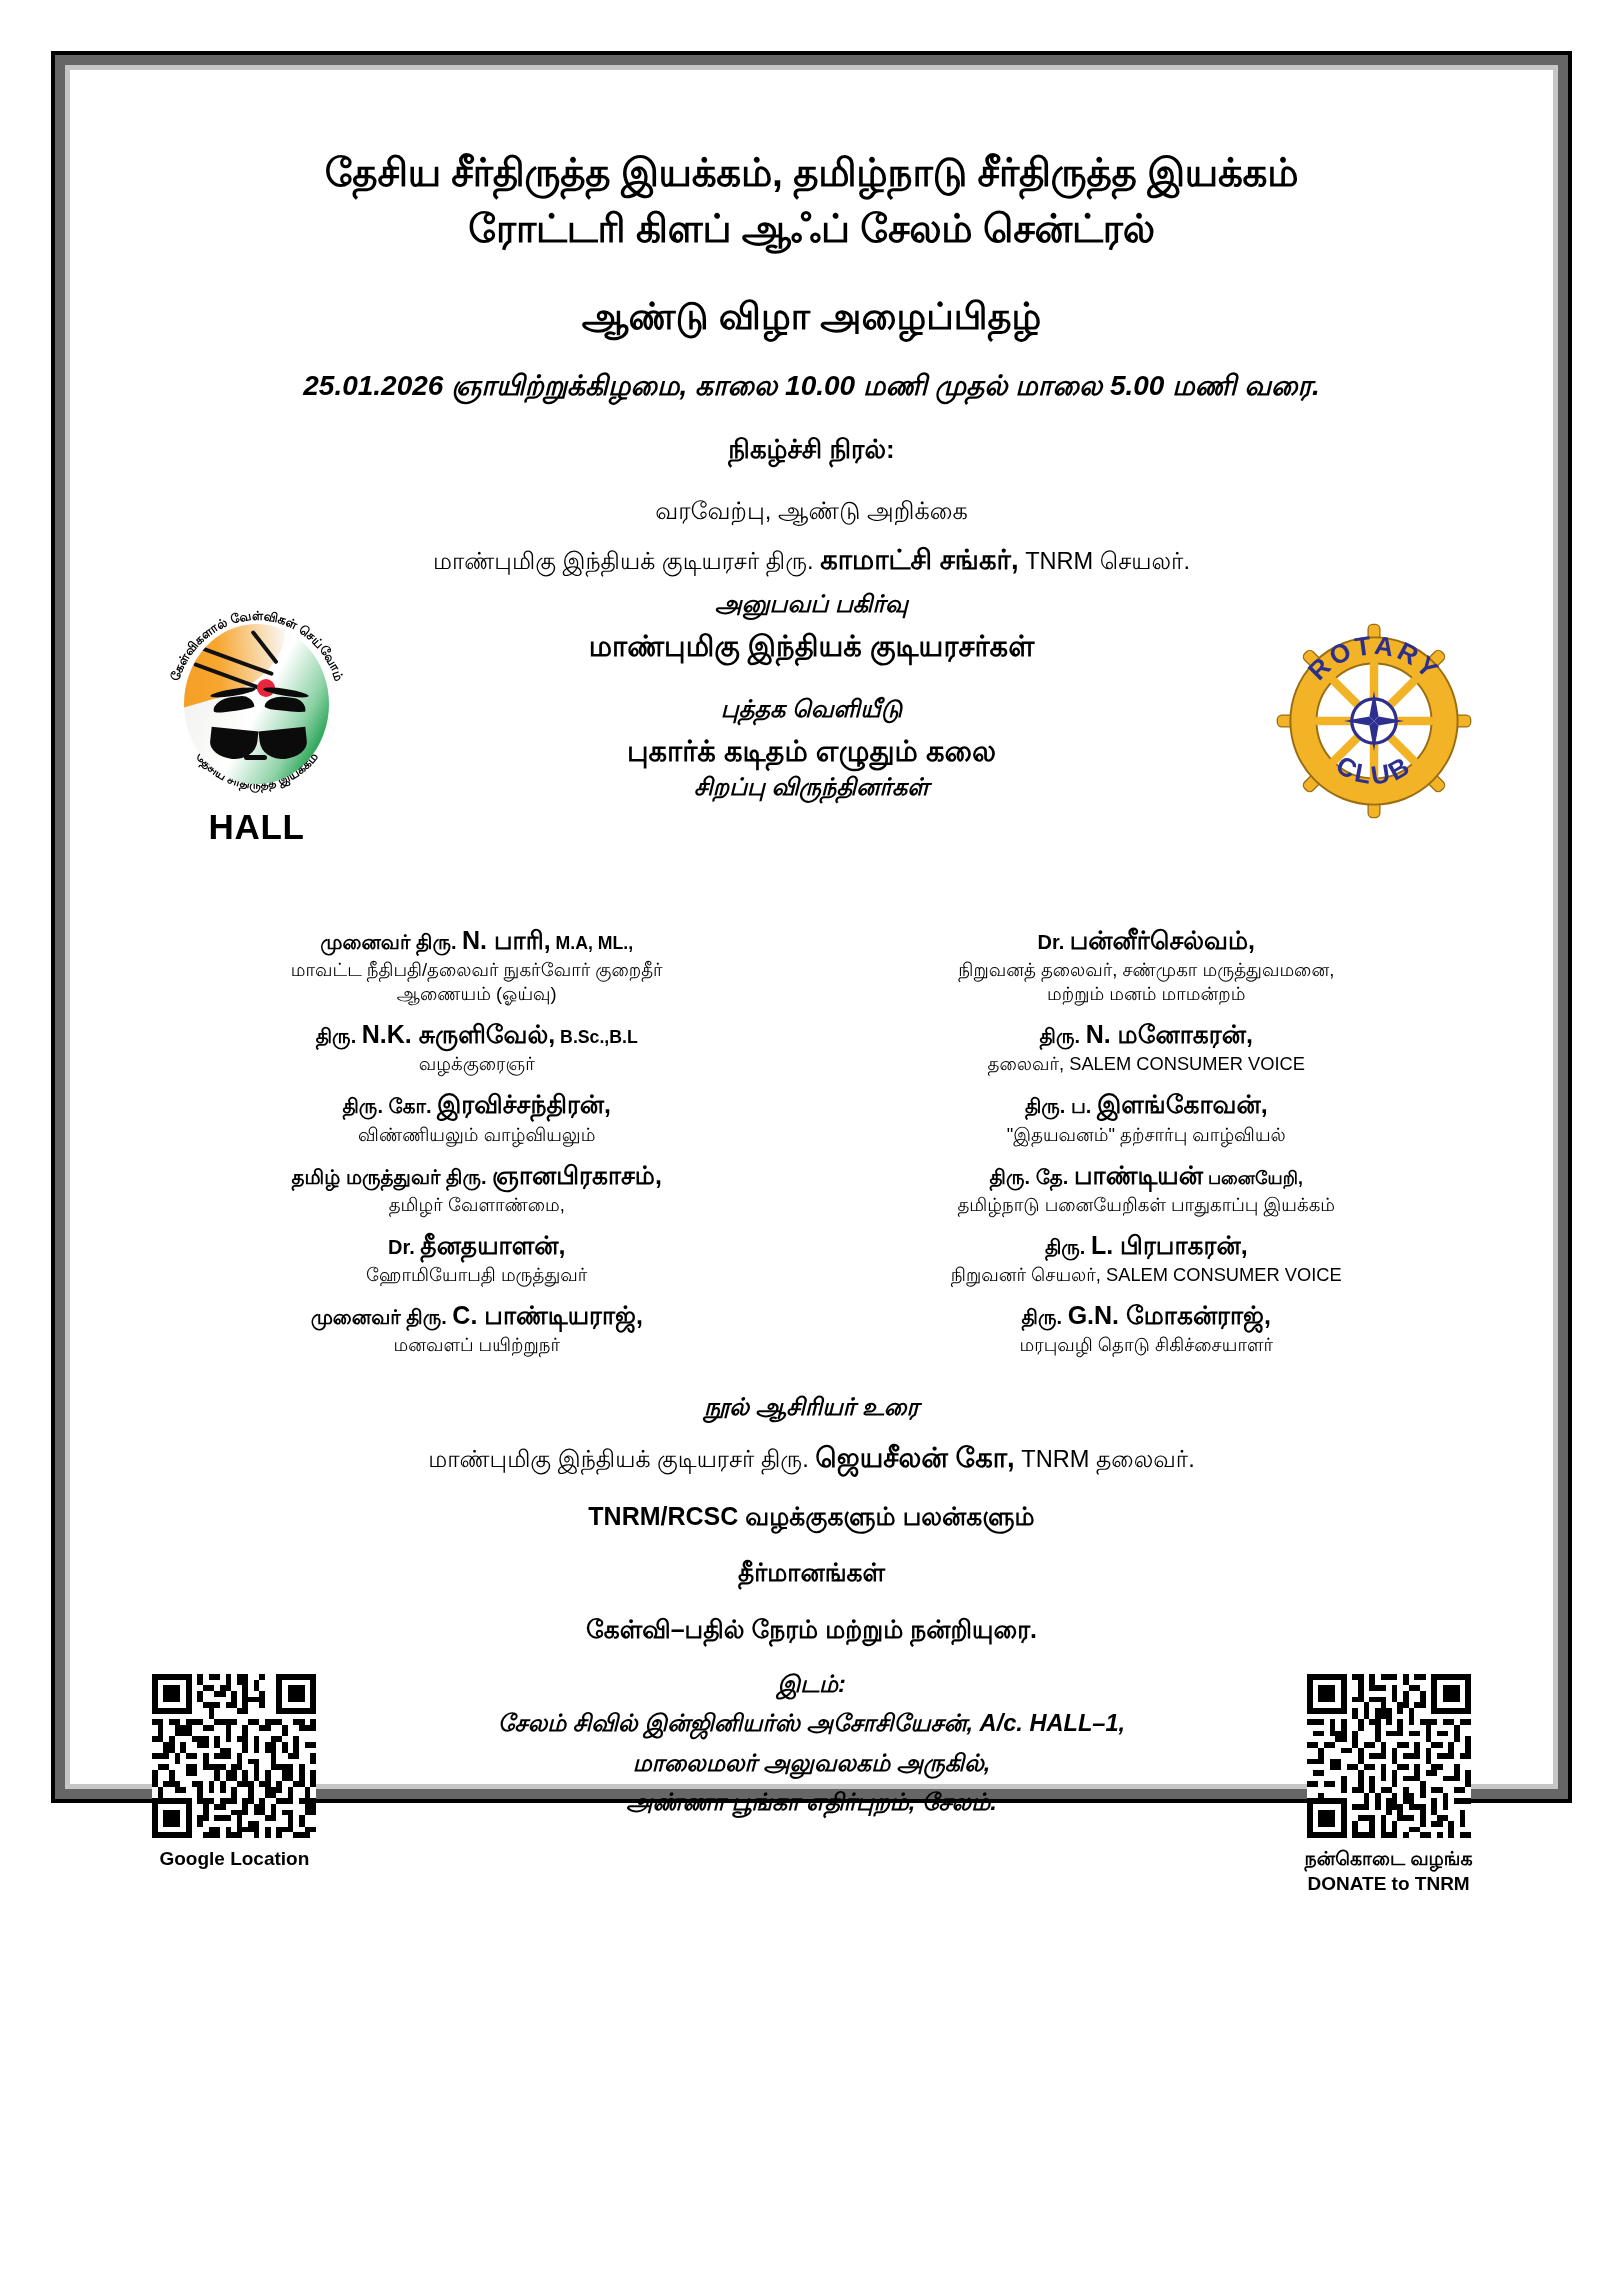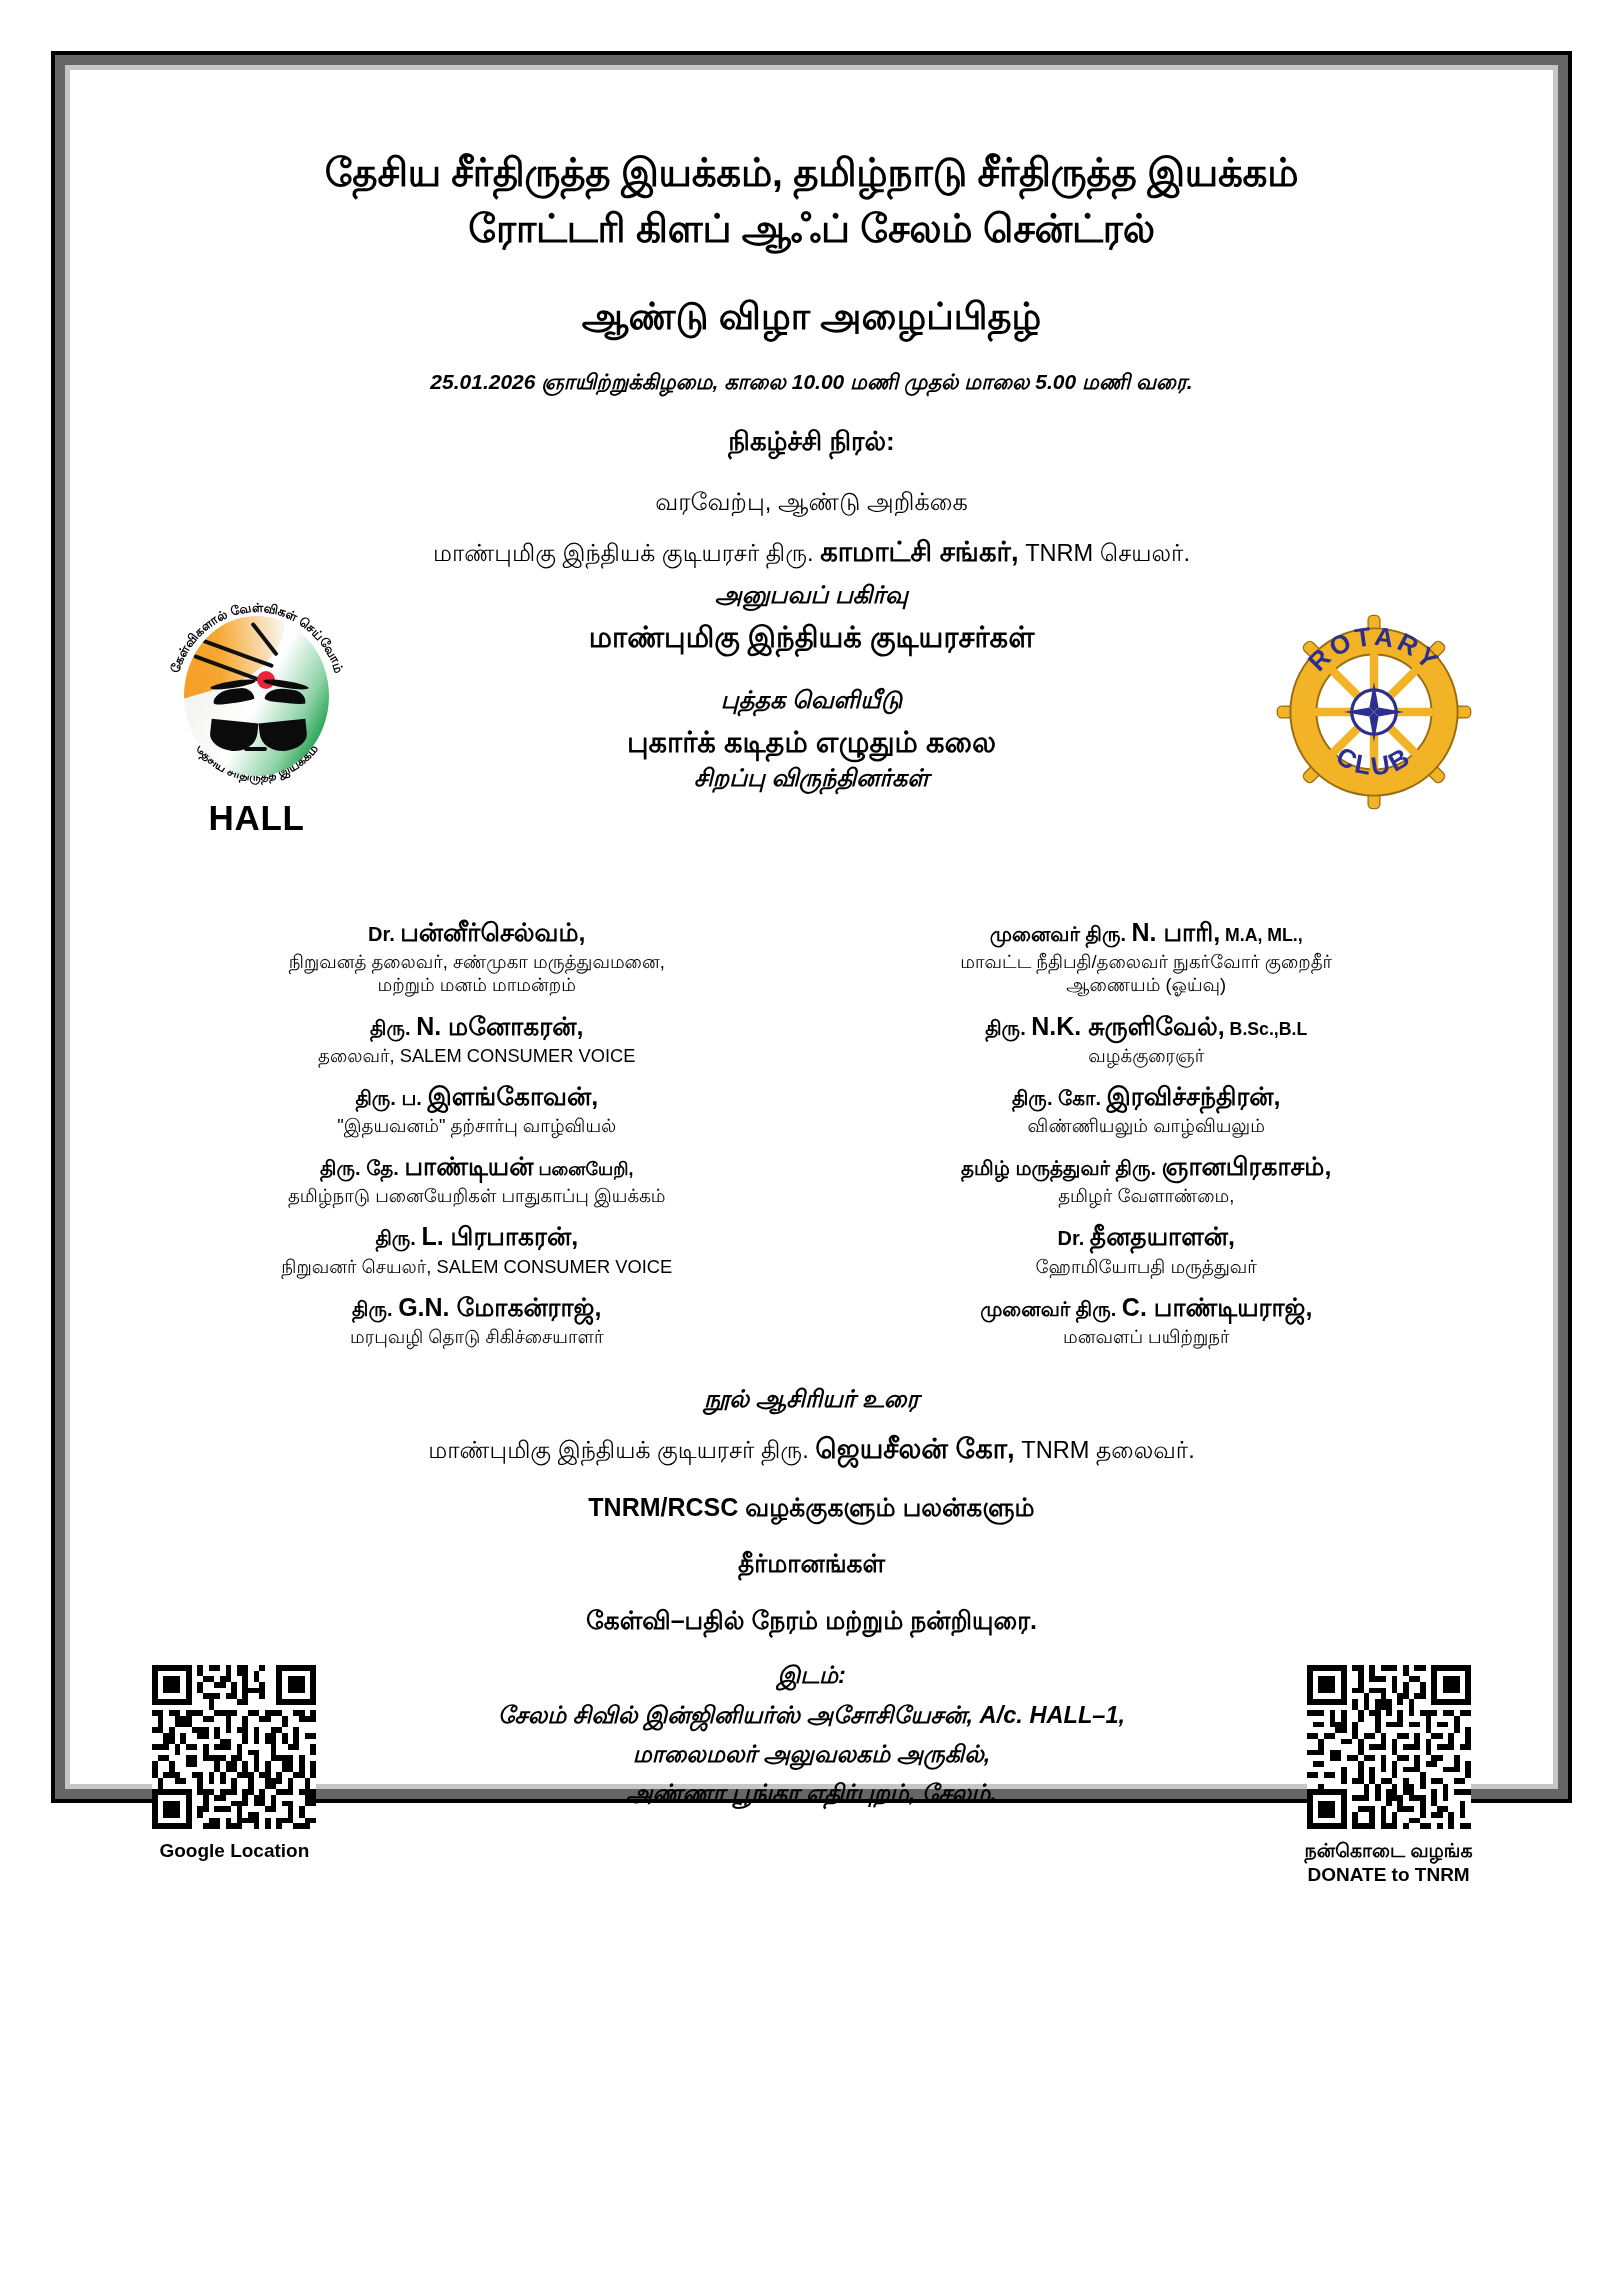--- a/index.html
+++ b/index.html
@@ -70,21 +70,21 @@
   }
   .org-title .l2 { display: block; margin-top: 9.2px; }
 
   .invite-title {
     font-size: 37px;
     font-weight: bold;
     margin-top: 41px;
   }
 
   .datetime {
-    font-size: 21px;
+    font-size: 28px;
     font-style: italic;
     font-weight: bold;
     margin-top: 30px;
   }
 
   .agenda-head {
     font-size: 26px;
     font-weight: bold;
     margin-top: 31px;
   }
@@ -485,47 +485,47 @@
             <div class="mid-block">
               <div class="ln sub-ital">அனுபவப் பகிர்வு</div>
               <div class="ln sub-bold">மாண்புமிகு இந்தியக் குடியரசர்கள்</div>
               <div class="ln sub-ital gap-a">புத்தக வெளியீடு</div>
               <div class="ln sub-bold">புகார்க் கடிதம் எழுதும் கலை</div>
               <div class="ln guest-head gap-b">சிறப்பு விருந்தினர்கள்</div>
             </div>
           </div>
 
           <div class="guests">
+            <div class="gcol" id="guests-left">
+                <div class="gname"><span class="pre">முனைவர் திரு. </span><span>N. பாரி,</span><span class="deg"> M.A, ML.,</span></div>
+                <div class="gdesc">மாவட்ட நீதிபதி/தலைவர் நுகர்வோர் குறைதீர்<br>ஆணையம் (ஓய்வு)</div>
+                <div class="gname"><span class="pre">திரு. </span><span>N.K. சுருளிவேல்,</span><span class="deg"> B.Sc.,B.L</span></div>
+                <div class="gdesc">வழக்குரைஞர்</div>
+                <div class="gname"><span class="pre">திரு. கோ. </span><span>இரவிச்சந்திரன்,</span></div>
+                <div class="gdesc">விண்ணியலும் வாழ்வியலும்</div>
+                <div class="gname"><span class="pre">தமிழ் மருத்துவர் திரு. </span><span>ஞானபிரகாசம்,</span></div>
+                <div class="gdesc">தமிழர் வேளாண்மை,</div>
+                <div class="gname"><span class="pre">Dr. </span><span>தீனதயாளன்,</span></div>
+                <div class="gdesc">ஹோமியோபதி மருத்துவர்</div>
+                <div class="gname"><span class="pre">முனைவர் திரு. </span><span>C. பாண்டியராஜ்,</span></div>
+                <div class="gdesc">மனவளப் பயிற்றுநர்</div>
+              </div>
             <div class="gcol" id="guests-right">
                 <div class="gname"><span class="pre">Dr. </span><span>பன்னீர்செல்வம்,</span></div>
                 <div class="gdesc">நிறுவனத் தலைவர், சண்முகா மருத்துவமனை,<br>மற்றும் மனம் மாமன்றம்</div>
                 <div class="gname"><span class="pre">திரு. </span><span>N. மனோகரன்,</span></div>
                 <div class="gdesc">தலைவர், SALEM CONSUMER VOICE</div>
                 <div class="gname"><span class="pre">திரு. ப. </span><span>இளங்கோவன்,</span></div>
                 <div class="gdesc">"இதயவனம்" தற்சார்பு வாழ்வியல்</div>
                 <div class="gname"><span class="pre">திரு. தே. </span><span>பாண்டியன்</span><span class="deg"> பனையேறி,</span></div>
                 <div class="gdesc">தமிழ்நாடு பனையேறிகள் பாதுகாப்பு இயக்கம்</div>
                 <div class="gname"><span class="pre">திரு. </span><span>L. பிரபாகரன்,</span></div>
                 <div class="gdesc">நிறுவனர் செயலர், SALEM CONSUMER VOICE</div>
                 <div class="gname"><span class="pre">திரு. </span><span>G.N. மோகன்ராஜ்,</span></div>
                 <div class="gdesc">மரபுவழி தொடு சிகிச்சையாளர்</div>
-              </div>
-            <div class="gcol" id="guests-left">
-                <div class="gname"><span class="pre">முனைவர் திரு. </span><span>N. பாரி,</span><span class="deg"> M.A, ML.,</span></div>
-                <div class="gdesc">மாவட்ட நீதிபதி/தலைவர் நுகர்வோர் குறைதீர்<br>ஆணையம் (ஓய்வு)</div>
-                <div class="gname"><span class="pre">திரு. </span><span>N.K. சுருளிவேல்,</span><span class="deg"> B.Sc.,B.L</span></div>
-                <div class="gdesc">வழக்குரைஞர்</div>
-                <div class="gname"><span class="pre">திரு. கோ. </span><span>இரவிச்சந்திரன்,</span></div>
-                <div class="gdesc">விண்ணியலும் வாழ்வியலும்</div>
-                <div class="gname"><span class="pre">தமிழ் மருத்துவர் திரு. </span><span>ஞானபிரகாசம்,</span></div>
-                <div class="gdesc">தமிழர் வேளாண்மை,</div>
-                <div class="gname"><span class="pre">Dr. </span><span>தீனதயாளன்,</span></div>
-                <div class="gdesc">ஹோமியோபதி மருத்துவர்</div>
-                <div class="gname"><span class="pre">முனைவர் திரு. </span><span>C. பாண்டியராஜ்,</span></div>
-                <div class="gdesc">மனவளப் பயிற்றுநர்</div>
               </div>
           </div>
 
           <div class="closing">
             <div class="ln auth-head">நூல் ஆசிரியர் உரை</div>
             <div class="ln auth-line">
               <span>மாண்புமிகு இந்தியக் குடியரசர் திரு.</span>
               <span class="big">ஜெயசீலன் கோ,</span>
               <span>TNRM தலைவர்.</span>
             </div>

